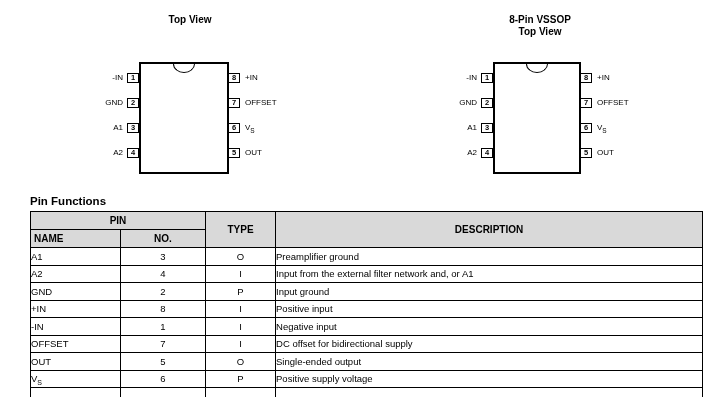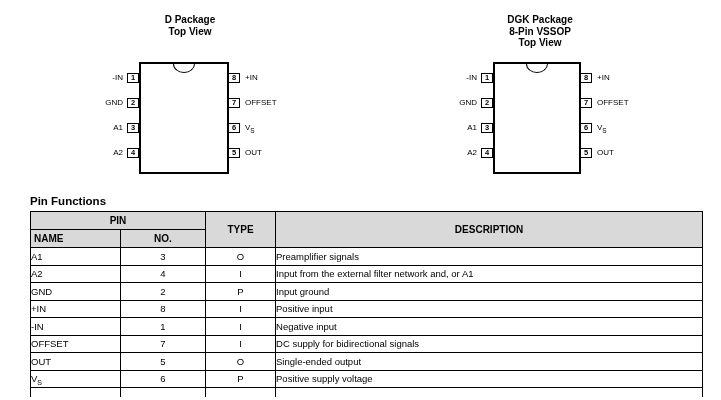--- a/index.html
+++ b/index.html
@@ -70,21 +70,20 @@
   td.c-no, td.c-type { text-align: center; }
   td.c-desc { text-align: left; padding-left: 5px; }
   td .vsub { font-size: 7px; line-height: 0; }
   tr.stub td { height: 9px; border-bottom: none; }
 </style>
 </head>
 <body>
 
 <div class="package" style="left:80px; width:220px;">
   <div class="pkg-title">
-    <div>D Package</div>
     <div>Top View</div>
   </div>
   <div class="ic-body" style="left:59px; width:90px;">
     <div class="notch"></div>
   </div>
 
   <div class="pin-label lefty" style="left:0; width:43px; top:61px;">-IN</div>
   <div class="pin-box" style="left:47px; top:61px;">1</div>
   <div class="pin-label lefty" style="left:0; width:43px; top:86px;">GND</div>
   <div class="pin-box" style="left:47px; top:86px;">2</div>
@@ -98,21 +97,20 @@
   <div class="pin-box" style="left:148px; top:86px;">7</div>
   <div class="pin-label" style="left:165px; top:86px;"><span>OFFSET</span></div>
   <div class="pin-box" style="left:148px; top:111px;">6</div>
   <div class="pin-label" style="left:165px; top:111px;"><span>V</span><sub>S</sub></div>
   <div class="pin-box" style="left:148px; top:136px;">5</div>
   <div class="pin-label" style="left:165px; top:136px;"><span>OUT</span></div>
 </div>
 
 <div class="package" style="left:420px; width:240px;">
   <div class="pkg-title">
-    <div>DGK Package</div>
     <div>8-Pin VSSOP</div>
     <div>Top View</div>
   </div>
   <div class="ic-body" style="left:73px; width:88px;">
     <div class="notch"></div>
   </div>
 
   <div class="pin-label lefty" style="left:0; width:57px; top:61px;">-IN</div>
   <div class="pin-box" style="left:61px; top:61px;">1</div>
   <div class="pin-label lefty" style="left:0; width:57px; top:86px;">GND</div>
@@ -150,21 +148,21 @@
     </tr>
     <tr>
       <th class="h-name">NAME</th>
       <th>NO.</th>
     </tr>
 
     <tr>
       <td class="c-name"><span>A1</span></td>
       <td class="c-no">3</td>
       <td class="c-type">O</td>
-      <td class="c-desc">Preamplifier signals</td>
+      <td class="c-desc">Preamplifier ground</td>
     </tr>
     <tr>
       <td class="c-name"><span>A2</span></td>
       <td class="c-no">4</td>
       <td class="c-type">I</td>
       <td class="c-desc">Input from the external filter network and, or A1</td>
     </tr>
     <tr>
       <td class="c-name"><span>GND</span></td>
       <td class="c-no">2</td>
@@ -180,21 +178,21 @@
     <tr>
       <td class="c-name"><span>-IN</span></td>
       <td class="c-no">1</td>
       <td class="c-type">I</td>
       <td class="c-desc">Negative input</td>
     </tr>
     <tr>
       <td class="c-name"><span>OFFSET</span></td>
       <td class="c-no">7</td>
       <td class="c-type">I</td>
-      <td class="c-desc">DC supply for bidirectional signals</td>
+      <td class="c-desc">DC offset for bidirectional supply</td>
     </tr>
     <tr>
       <td class="c-name"><span>OUT</span></td>
       <td class="c-no">5</td>
       <td class="c-type">O</td>
       <td class="c-desc">Single-ended output</td>
     </tr>
     <tr>
       <td class="c-name"><span>V</span><sub class="vsub">S</sub></td>
       <td class="c-no">6</td>

